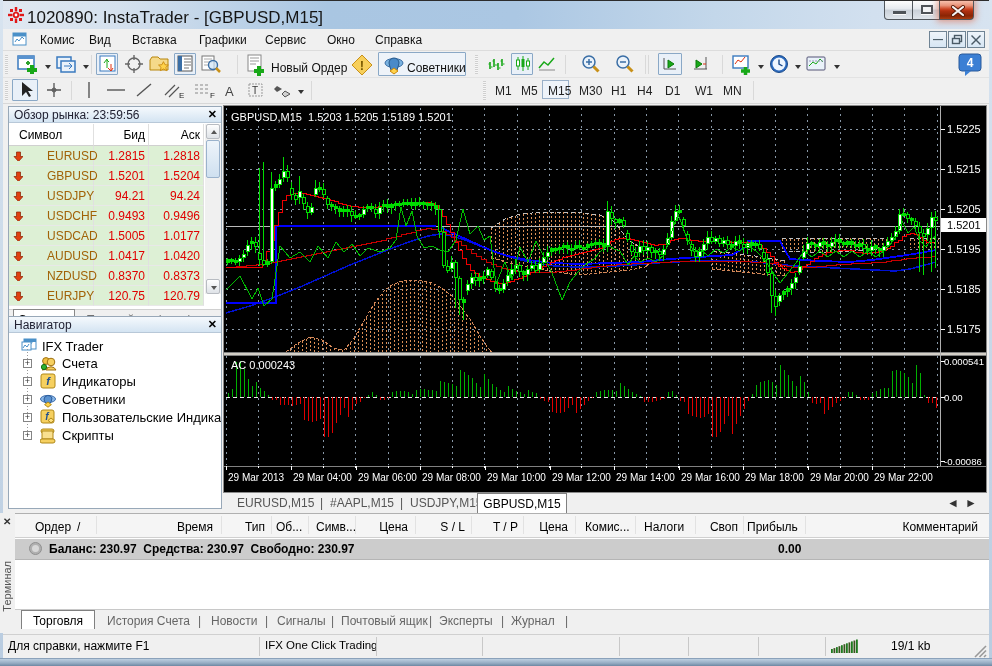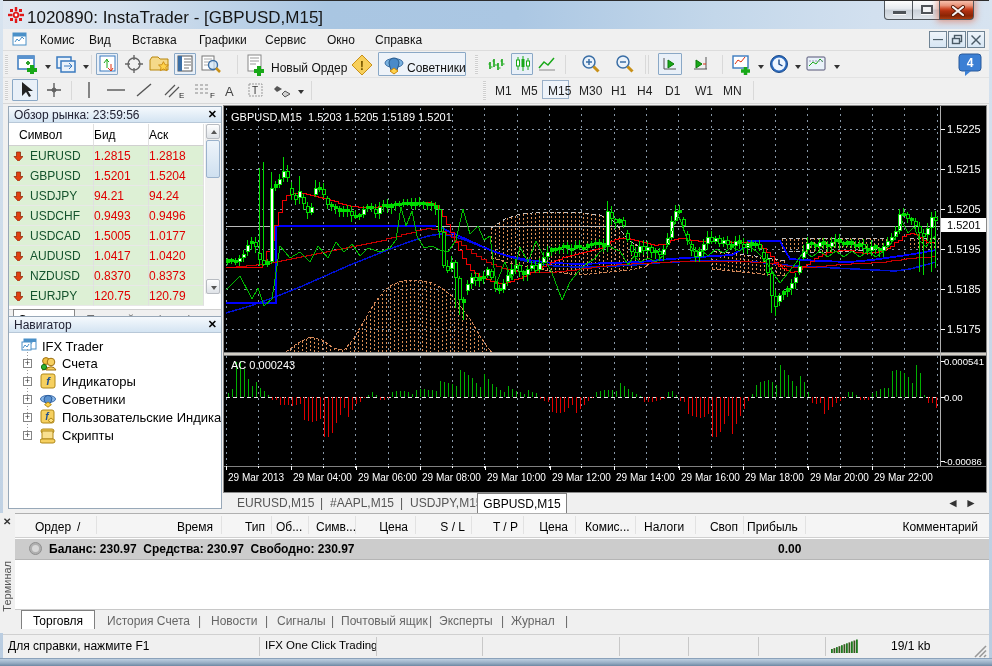--- a/index.html
+++ b/index.html
@@ -24,22 +24,22 @@
 .ddarr{position:absolute;width:0;height:0;border-left:3px solid transparent;border-right:3px solid transparent;border-top:4px solid #333}
 .tftxt{position:absolute;top:6px;font-size:12px;color:#222}
 .tfbox{position:absolute;top:2px;height:19px;border:1px solid #9ab0c8;background:#eef3f9}
 #panelL1{position:absolute;left:8px;top:106px;width:214px;height:224px;border:1px solid #98a8b8;background:#fff}
 #panelL2{position:absolute;left:8px;top:316px;width:214px;height:193px;border:1px solid #98a8b8;background:#fff;overflow:hidden}
 .phead{position:absolute;left:0;top:0;right:0;height:16px;background:linear-gradient(#f5f9fd,#d4e4f2);border-bottom:1px solid #b8c8d8;color:#223;font-size:12px;padding:1px 0 0 5px}
 .pclose{position:absolute;right:4px;top:2px;font-size:11px;color:#000;font-weight:bold;line-height:11px}
 table.mw{border-collapse:separate;border-spacing:0;position:absolute;left:0;top:17px;width:195px;table-layout:fixed}
 table.mw td{height:20px;border-bottom:1px solid #e8e8e8;border-right:1px solid #e0e0e0;font-size:12px;padding:0 3px 0 0}
 table.mw tr{background:#ddf0d5}
-table.mw td.sym{color:#14532d;padding-left:21px;position:relative}
-table.mw td.pr{color:#e00000;text-align:left}
+table.mw td.sym{color:#a16207;padding-left:38px;position:relative}
+table.mw td.pr{color:#e00000;text-align:right}
 table.mw tr.hd{background:#fff}
 table.mw tr.hd td{color:#000;border-bottom:1px solid #d0d0d0;height:22px}
 .dnarr{position:absolute;left:4px;top:5px;width:10px;height:10px}
 .ptabs{position:absolute;left:0;right:0;bottom:0;height:20px;background:#f0f0f0;border-top:1px solid #d0d0d0;font-size:12px}
 .ptab-a{position:absolute;top:-1px;height:20px;background:#fff;border:1px solid #888;border-bottom:none;color:#000;text-align:center;padding-top:3px}
 .ptab-i{position:absolute;top:3px;color:#707070}
 .tline{position:absolute;left:0;font-size:12px;color:#000;height:18px;white-space:nowrap}
 .texp{position:absolute;width:9px;height:9px;border:1px solid #848484;background:#fff;font-size:9px;line-height:7px;text-align:center;color:#333}
 #term{position:absolute;left:3px;top:513px;width:986px;height:120px;background:#fff;border-top:1px solid #b0b0b0}
 #termside{position:absolute;left:0px;top:513px;width:15px;height:120px;background:#f0f0f0}

